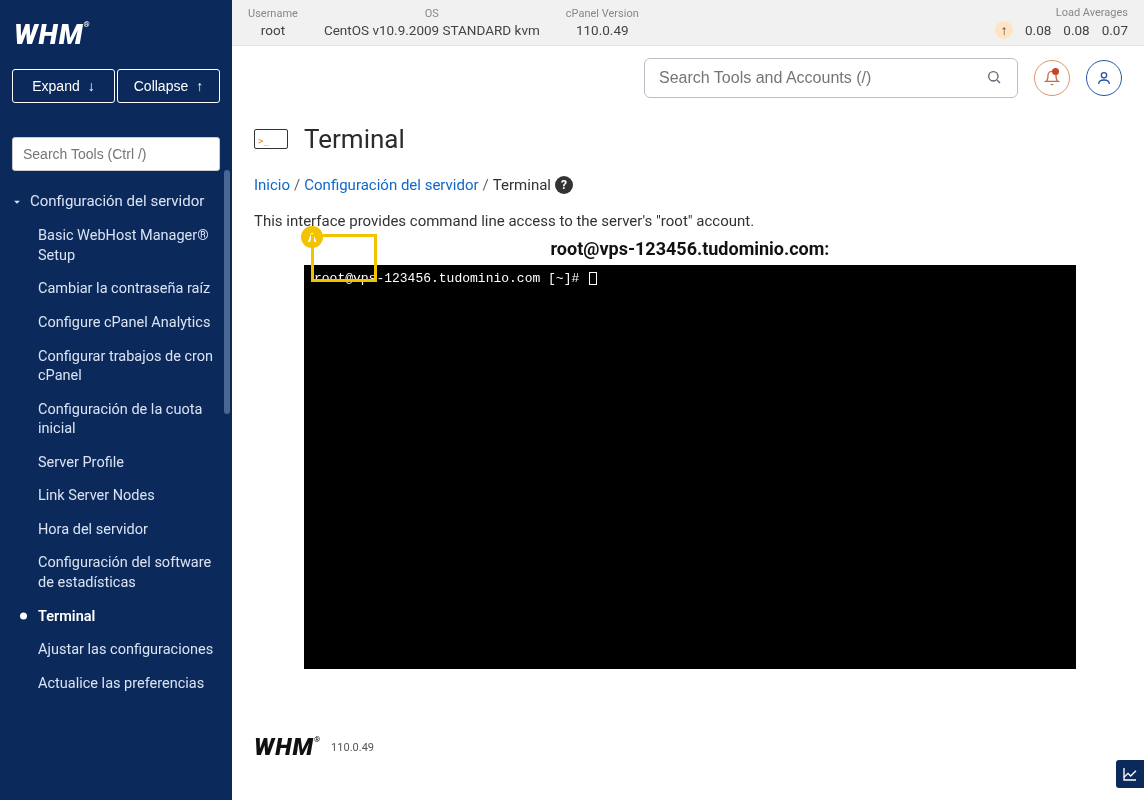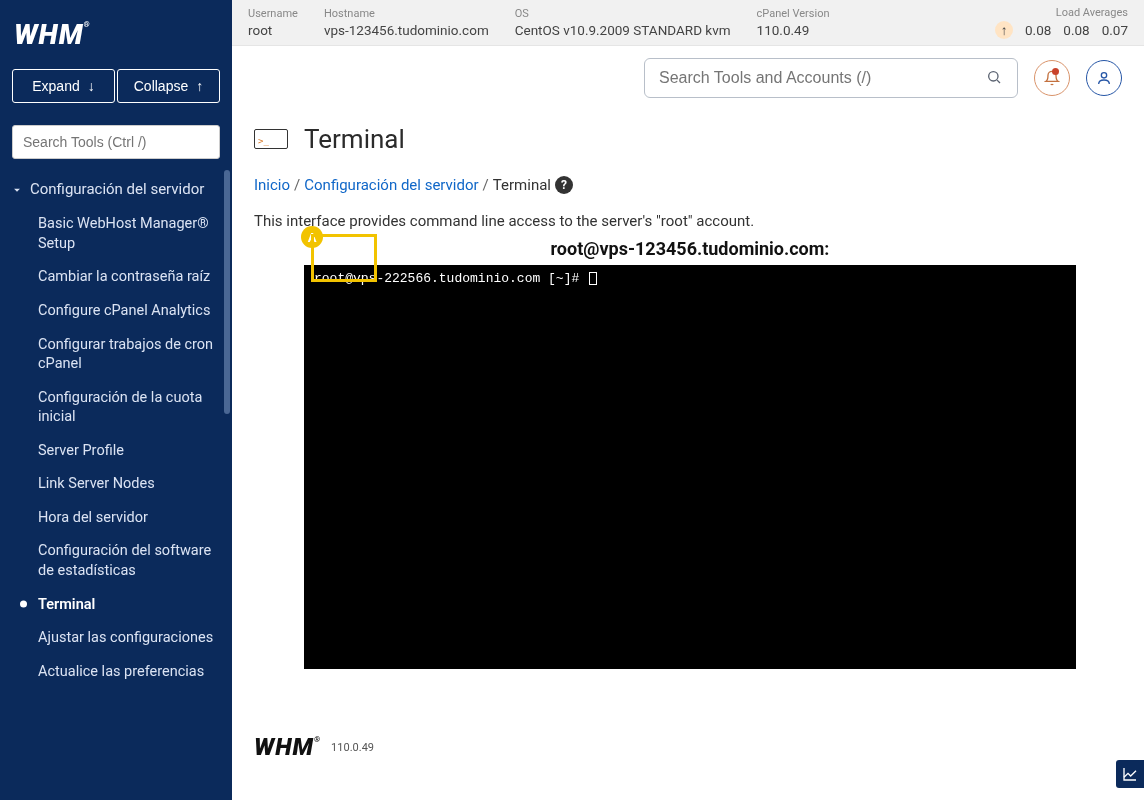--- a/index.html
+++ b/index.html
@@ -7,35 +7,35 @@
 
 
 .sidebar { position: absolute; left: 0; top: 0; width: 232px; height: 800px; background: #0b2a5b; color: #fff; display: flex; flex-direction: column; }
 .logo { padding: 18px 14px 8px 14px; }
 .logo-text { font-style: italic; font-weight: 900; font-size: 28px; letter-spacing: 1px; color: #fff; }
 .logo-text sup { font-size: 8px; vertical-align: top; position: relative; top: 2px; }
 .btn-row { display: flex; gap: 2px; padding: 10px 12px; }
 .btn-outline { flex: 1; border: 1px solid #ffffff; background: transparent; color: #fff; padding: 8px 10px; font-size: 14px; border-radius: 3px; cursor: pointer; display: flex; align-items: center; justify-content: center; gap: 8px; }
 .arrow-down::after { content: "↓"; }
 .arrow-up::after { content: "↑"; }
-.search-sidebar { margin: 12px 12px 10px; }
+.search-sidebar { margin: 24px 12px 10px; }
 .search-sidebar input { width: 100%; background: #fff; border: 1px solid #ccc; border-radius: 3px; padding: 8px 10px; font-size: 14px; color: #666; }
 .nav { flex: 1; overflow-y: auto; padding-top: 4px; }
 .nav-group { padding: 0 10px; }
 .nav-group-header { display: flex; align-items: flex-start; gap: 6px; padding: 6px 0 8px 0; cursor: pointer; }
 .chev { width: 14px; height: 14px; margin-top: 4px; }
 .chev svg { width: 14px; height: 14px; fill: #dbe3f3; transform: rotate(0deg); }
 .nav-group-title { font-size: 15px; line-height: 1.35; color: #dbe3f3; }
 .nav-item { display: block; padding: 7px 0 7px 28px; font-size: 14.5px; line-height: 1.35; color: #dbe3f3; cursor: pointer; position: relative; }
 .nav-item.active { color: #fff; font-weight: 600; }
 .nav-item.active::before { content: ""; position: absolute; left: 10px; top: 50%; transform: translateY(-50%); width: 7px; height: 7px; background: #fff; border-radius: 50%; }
 .sidebar-scrollbar { position: absolute; right: 2px; top: 170px; width: 6px; height: 244px; background: #4a6794; border-radius: 3px; }
 
 
-.topbar { position: absolute; left: 232px; top: 0; right: 0; height: 46px; background: #f1f1f1; border-bottom: 1px solid #e5e5e5; display: flex; align-items: stretch; padding: 0 16px; }
+.topbar { position: absolute; left: 232px; top: 0; right: 0; height: 46px; background: #f1f1f1; border-bottom: 1px solid #e5e5e5; display: flex; align-items: stretch; padding: 0 16px; text-align: center; }
 .info-col { display: flex; flex-direction: column; justify-content: center; margin-right: 26px; }
 .info-label { font-size: 11px; color: #888; margin-bottom: 2px; }
 .info-val { font-size: 13.5px; color: #444; }
 .spacer { flex: 1; }
 .load-col { display: flex; flex-direction: column; align-items: flex-end; justify-content: center; }
 .load-row { display: flex; align-items: center; gap: 12px; }
 .load-row span { font-size: 13.5px; color: #444; }
 .up-icon { width: 18px; height: 18px; border-radius: 50%; background: #ffe4c4; display: inline-flex; align-items: center; justify-content: center; color: #d78a2e; font-size: 11px; }
 
 
@@ -126,24 +126,20 @@
   </nav>
   <div class="sidebar-scrollbar"></div>
 </aside>
 
 <div class="topbar">
   <div class="info-col">
     <span class="info-label">Username</span>
     <span class="info-val">root</span>
   </div>
   <div class="info-col">
-    <span class="info-label">Hostname</span>
-    <span class="info-val">vps-123456.tudominio.com</span>
-  </div>
-  <div class="info-col">
     <span class="info-label">OS</span>
     <span class="info-val">CentOS v10.9.2009 STANDARD kvm</span>
   </div>
   <div class="info-col">
     <span class="info-label">cPanel Version</span>
     <span class="info-val">110.0.49</span>
   </div>
   <div class="spacer"></div>
   <div class="load-col">
     <span class="info-label">Load Averages</span>
@@ -198,21 +194,21 @@
     </nav>
     <p class="intro">This interface provides command line access to the server's "root" account.</p>
 
     <div class="terminal-wrap">
       <div class="callout">
         <div class="callout-circle">A</div>
         <div class="callout-box"></div>
       </div>
       <div class="term-title">root@vps-123456.tudominio.com:</div>
       <div class="term-body">
-        <div class="term-line"><span>root@vps-222566.tudominio.com [~]# </span><span class="cursor"></span></div>
+        <div class="term-line"><span>root@vps-123456.tudominio.com [~]# </span><span class="cursor"></span></div>
       </div>
     </div>
 
     <div class="footer">
       <span class="logo-text"><span>WHM</span><sup>®</sup></span>
       <span class="ver">110.0.49</span>
     </div>
   </div>
 </main>
 

